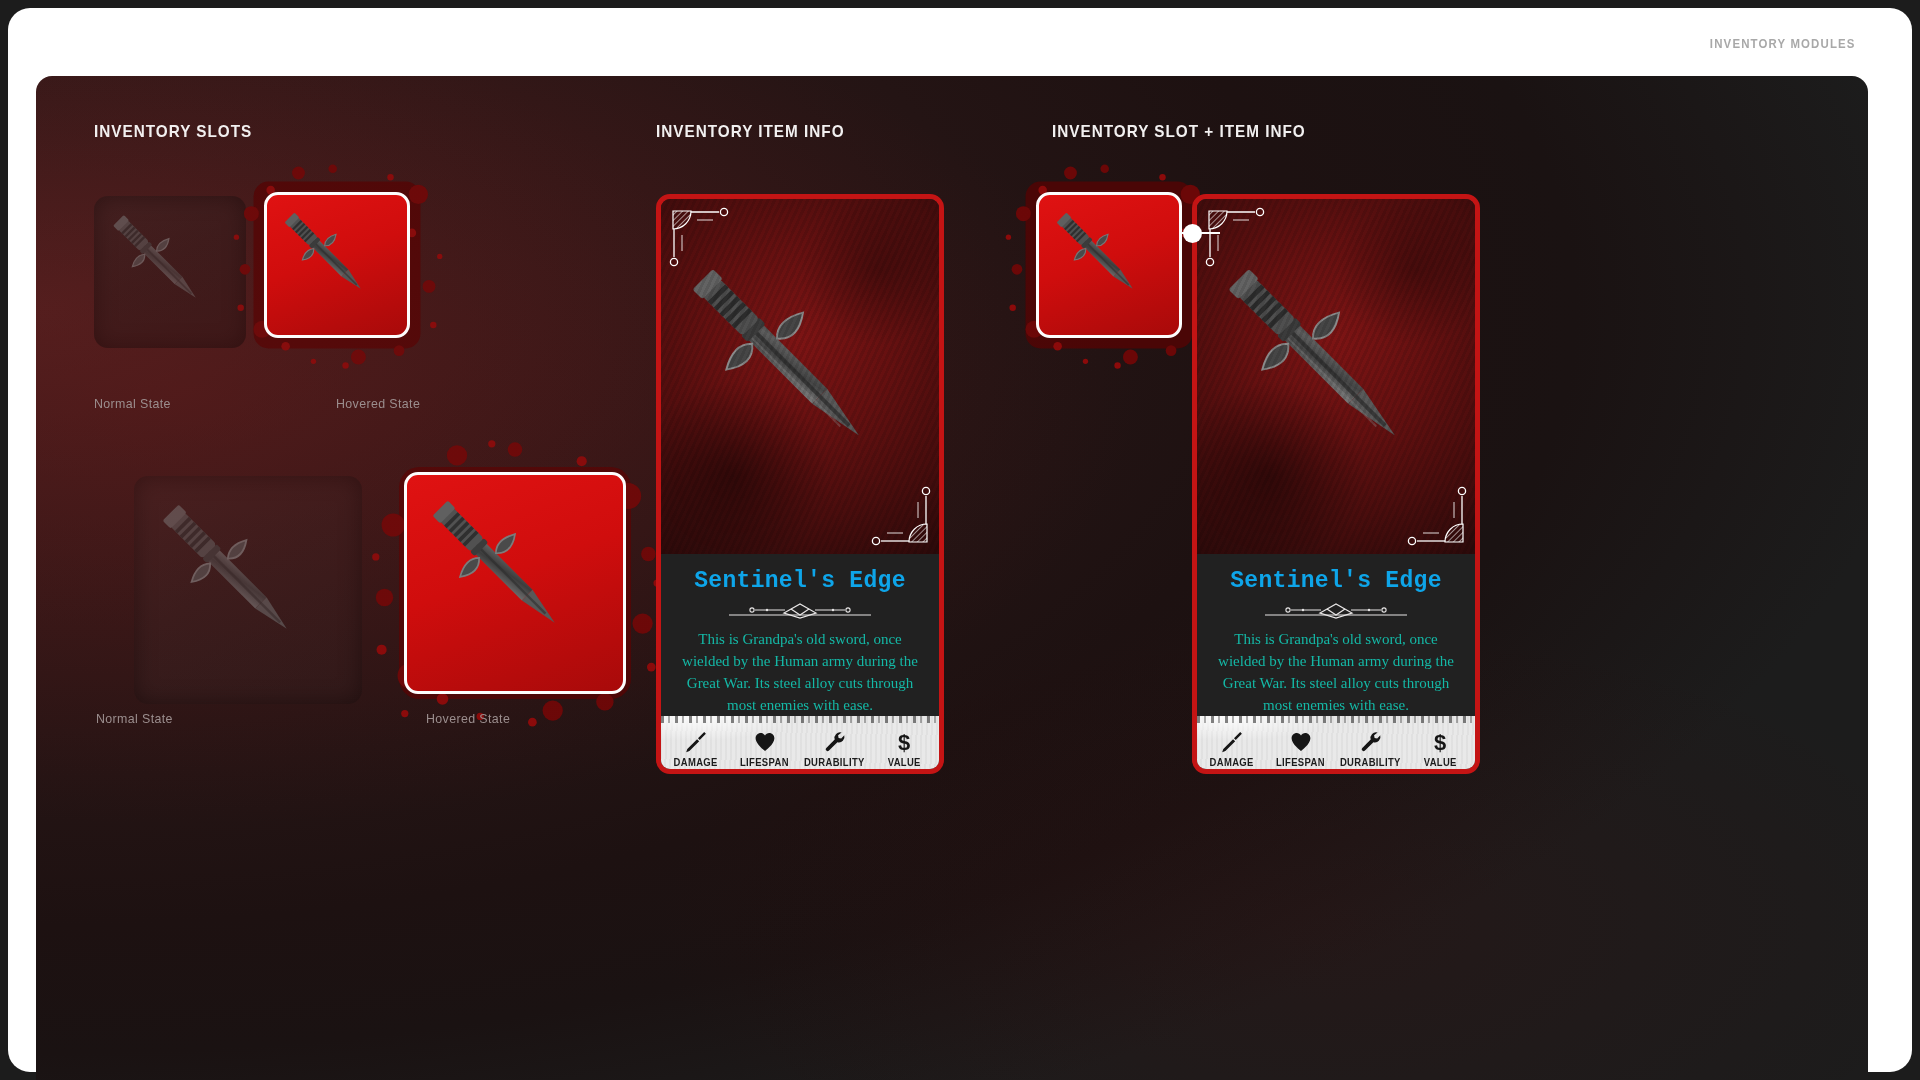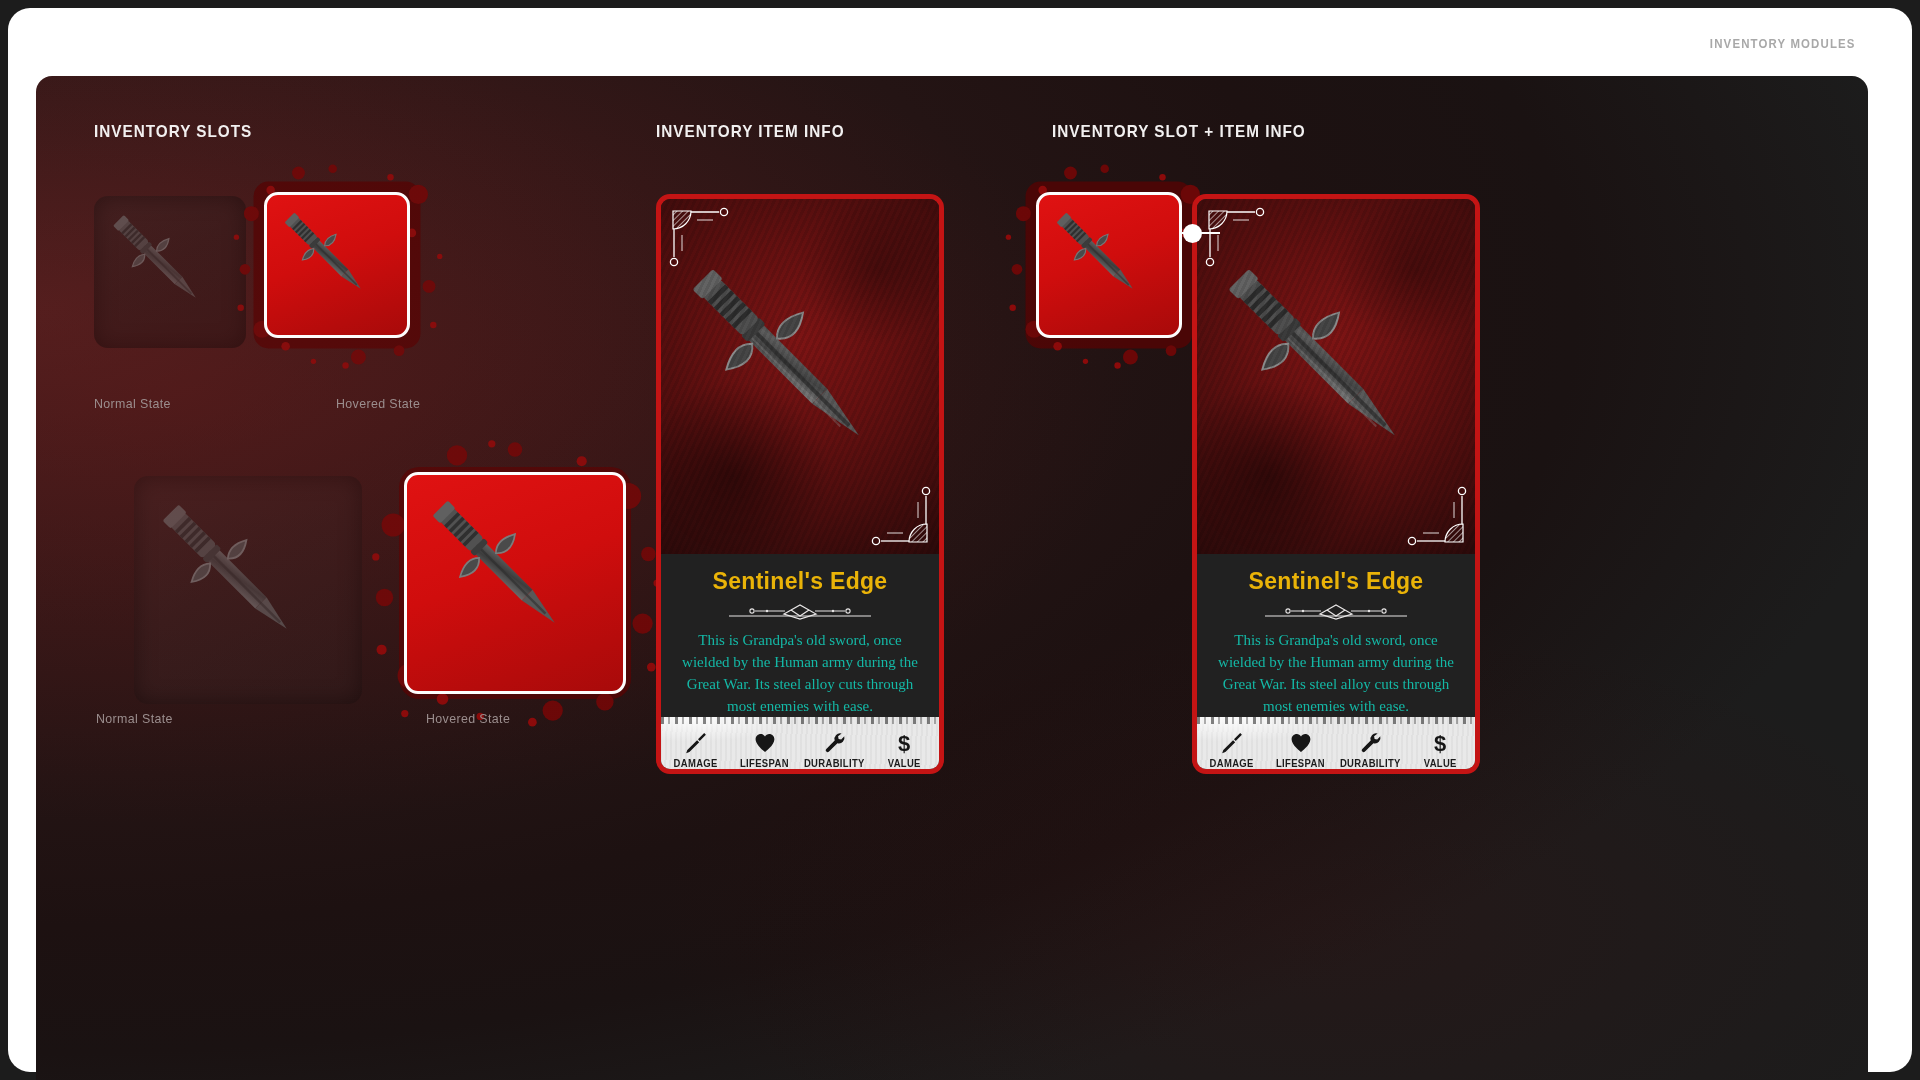--- a/index.html
+++ b/index.html
@@ -152,23 +152,23 @@
   .corner svg { display: block; }
 
   .card-body {
     position: relative;
     flex: 1 1 auto;
     background: #212121;
     padding: 0 18px;
     text-align: center;
   }
   .item-name {
-    font-family: Liberation Sans, sans-serif;
+    font-family: Liberation Mono, monospace;
     font-weight: bold;
-    color: #eab308;
+    color: #0ea5e9;
     letter-spacing: .3px;
     white-space: nowrap;
   }
   .divider { margin: 6px auto 0; display: block; }
   .item-desc {
     font-family: "Liberation Serif", serif;
     color: #14b8a6;
     line-height: 1.47;
   }
 

